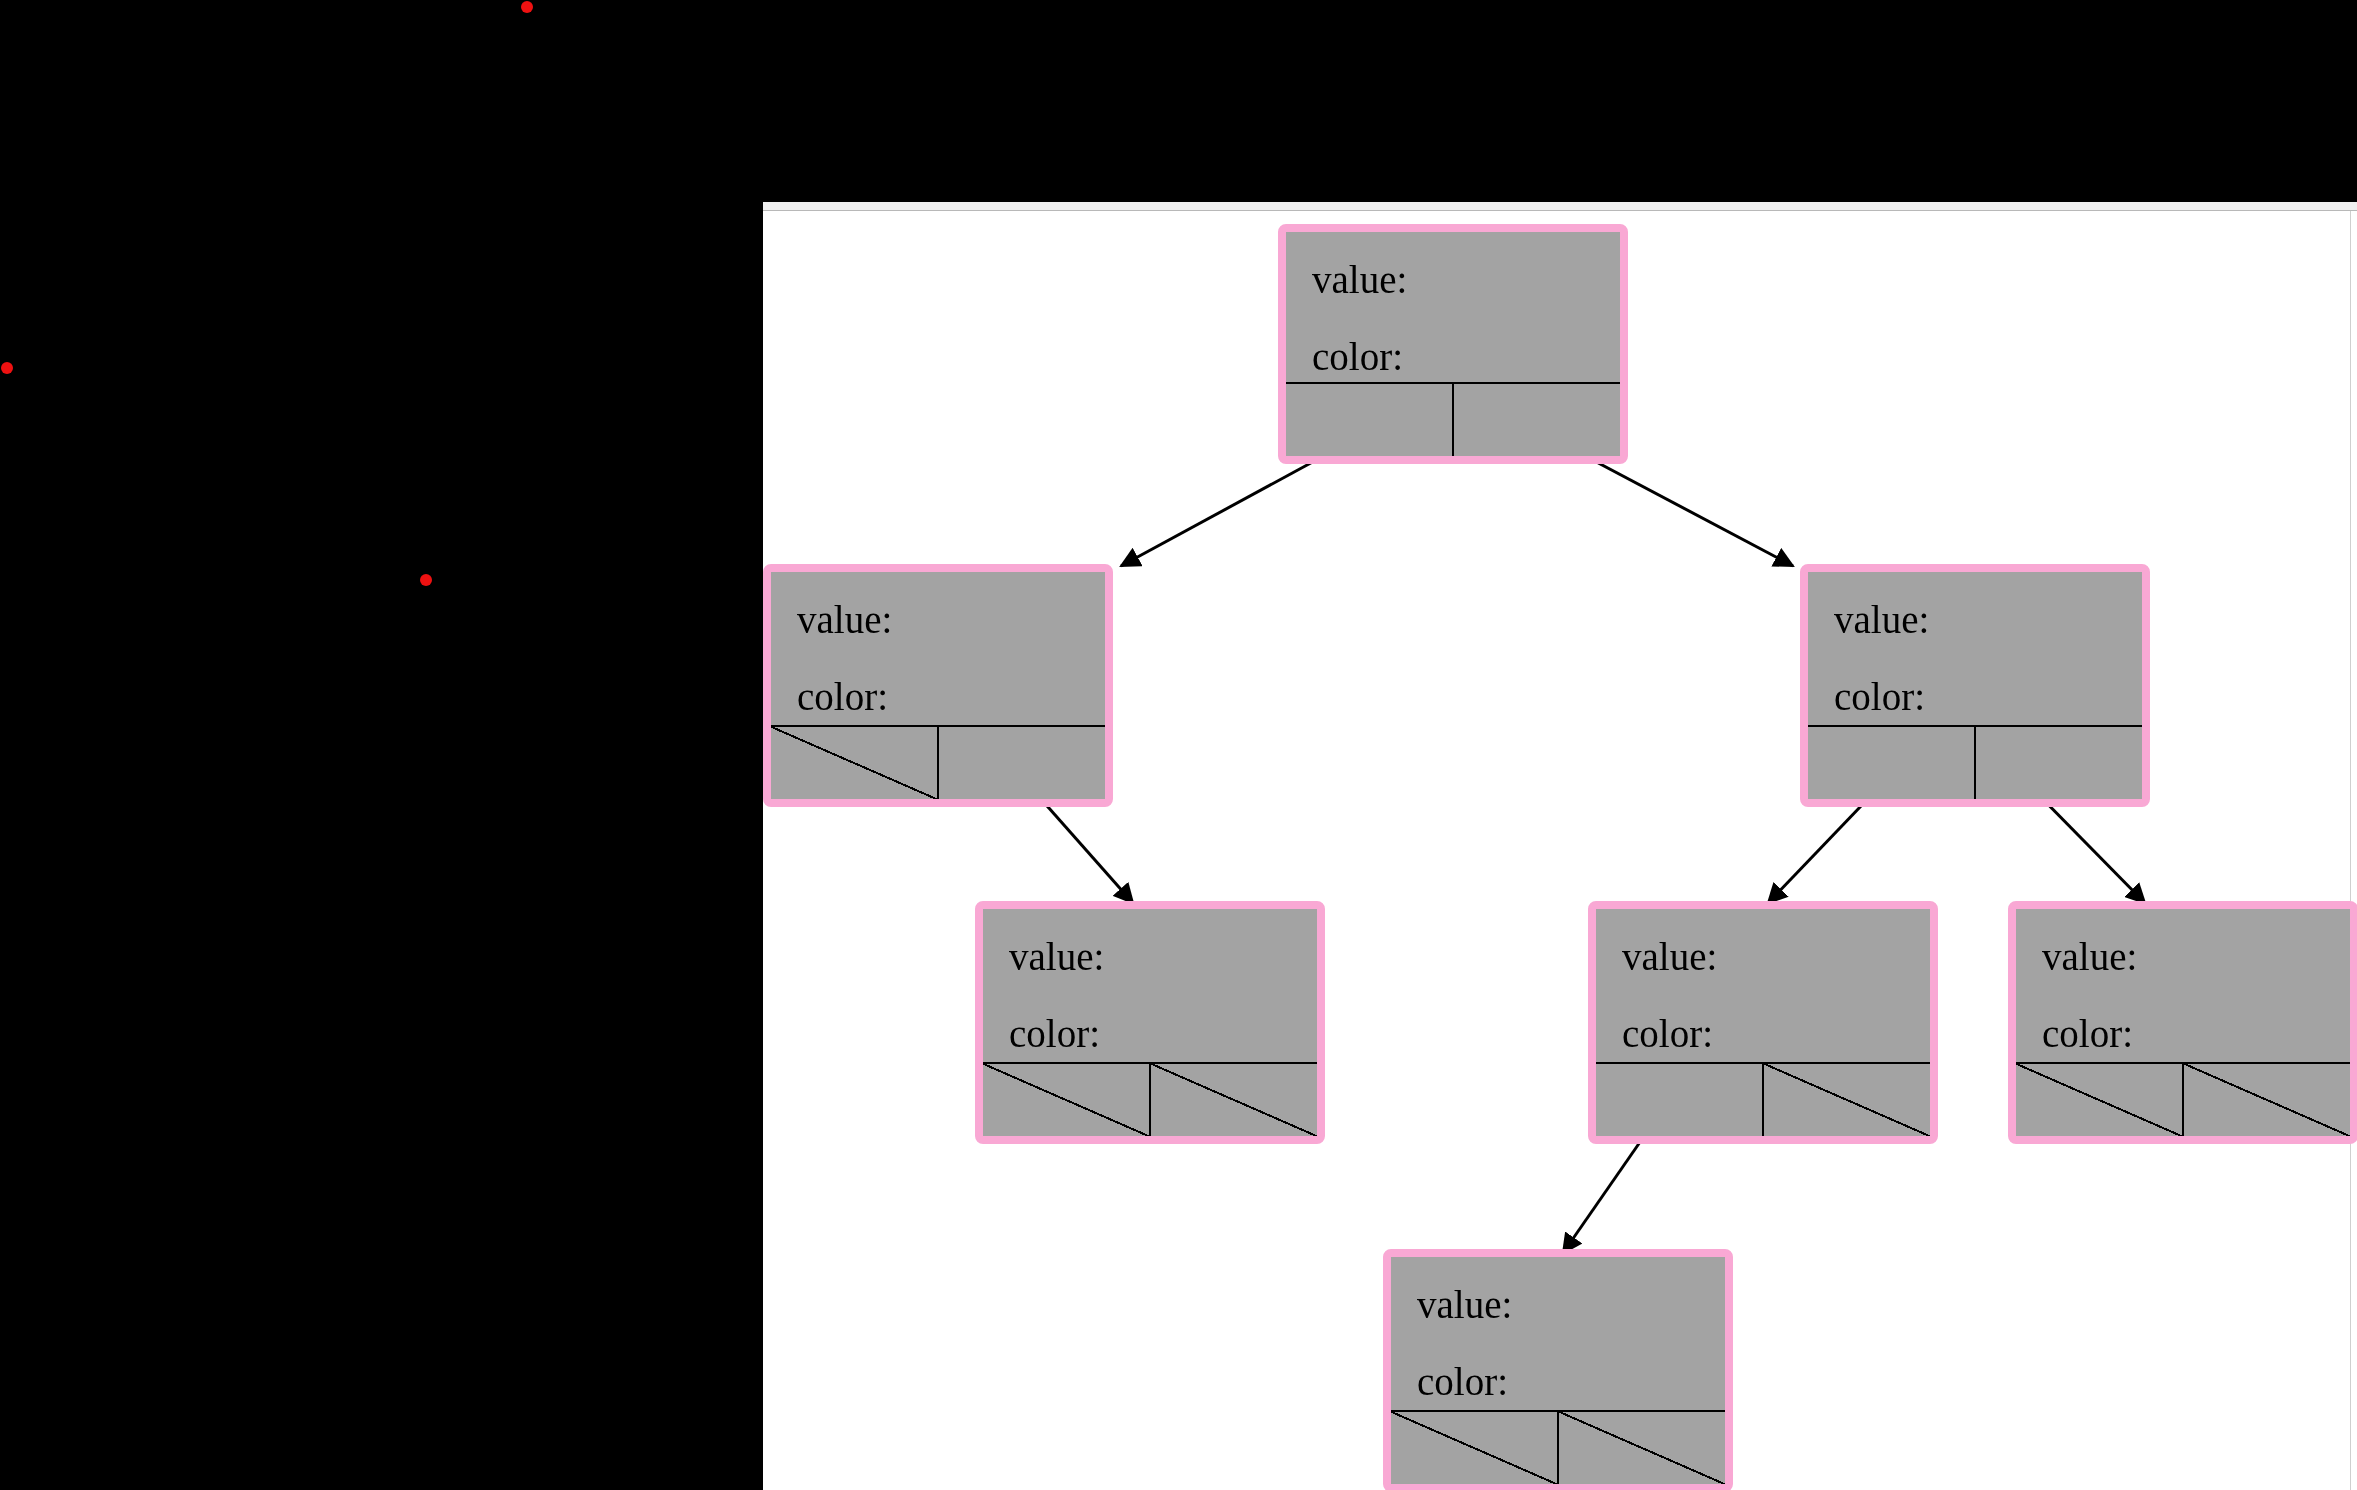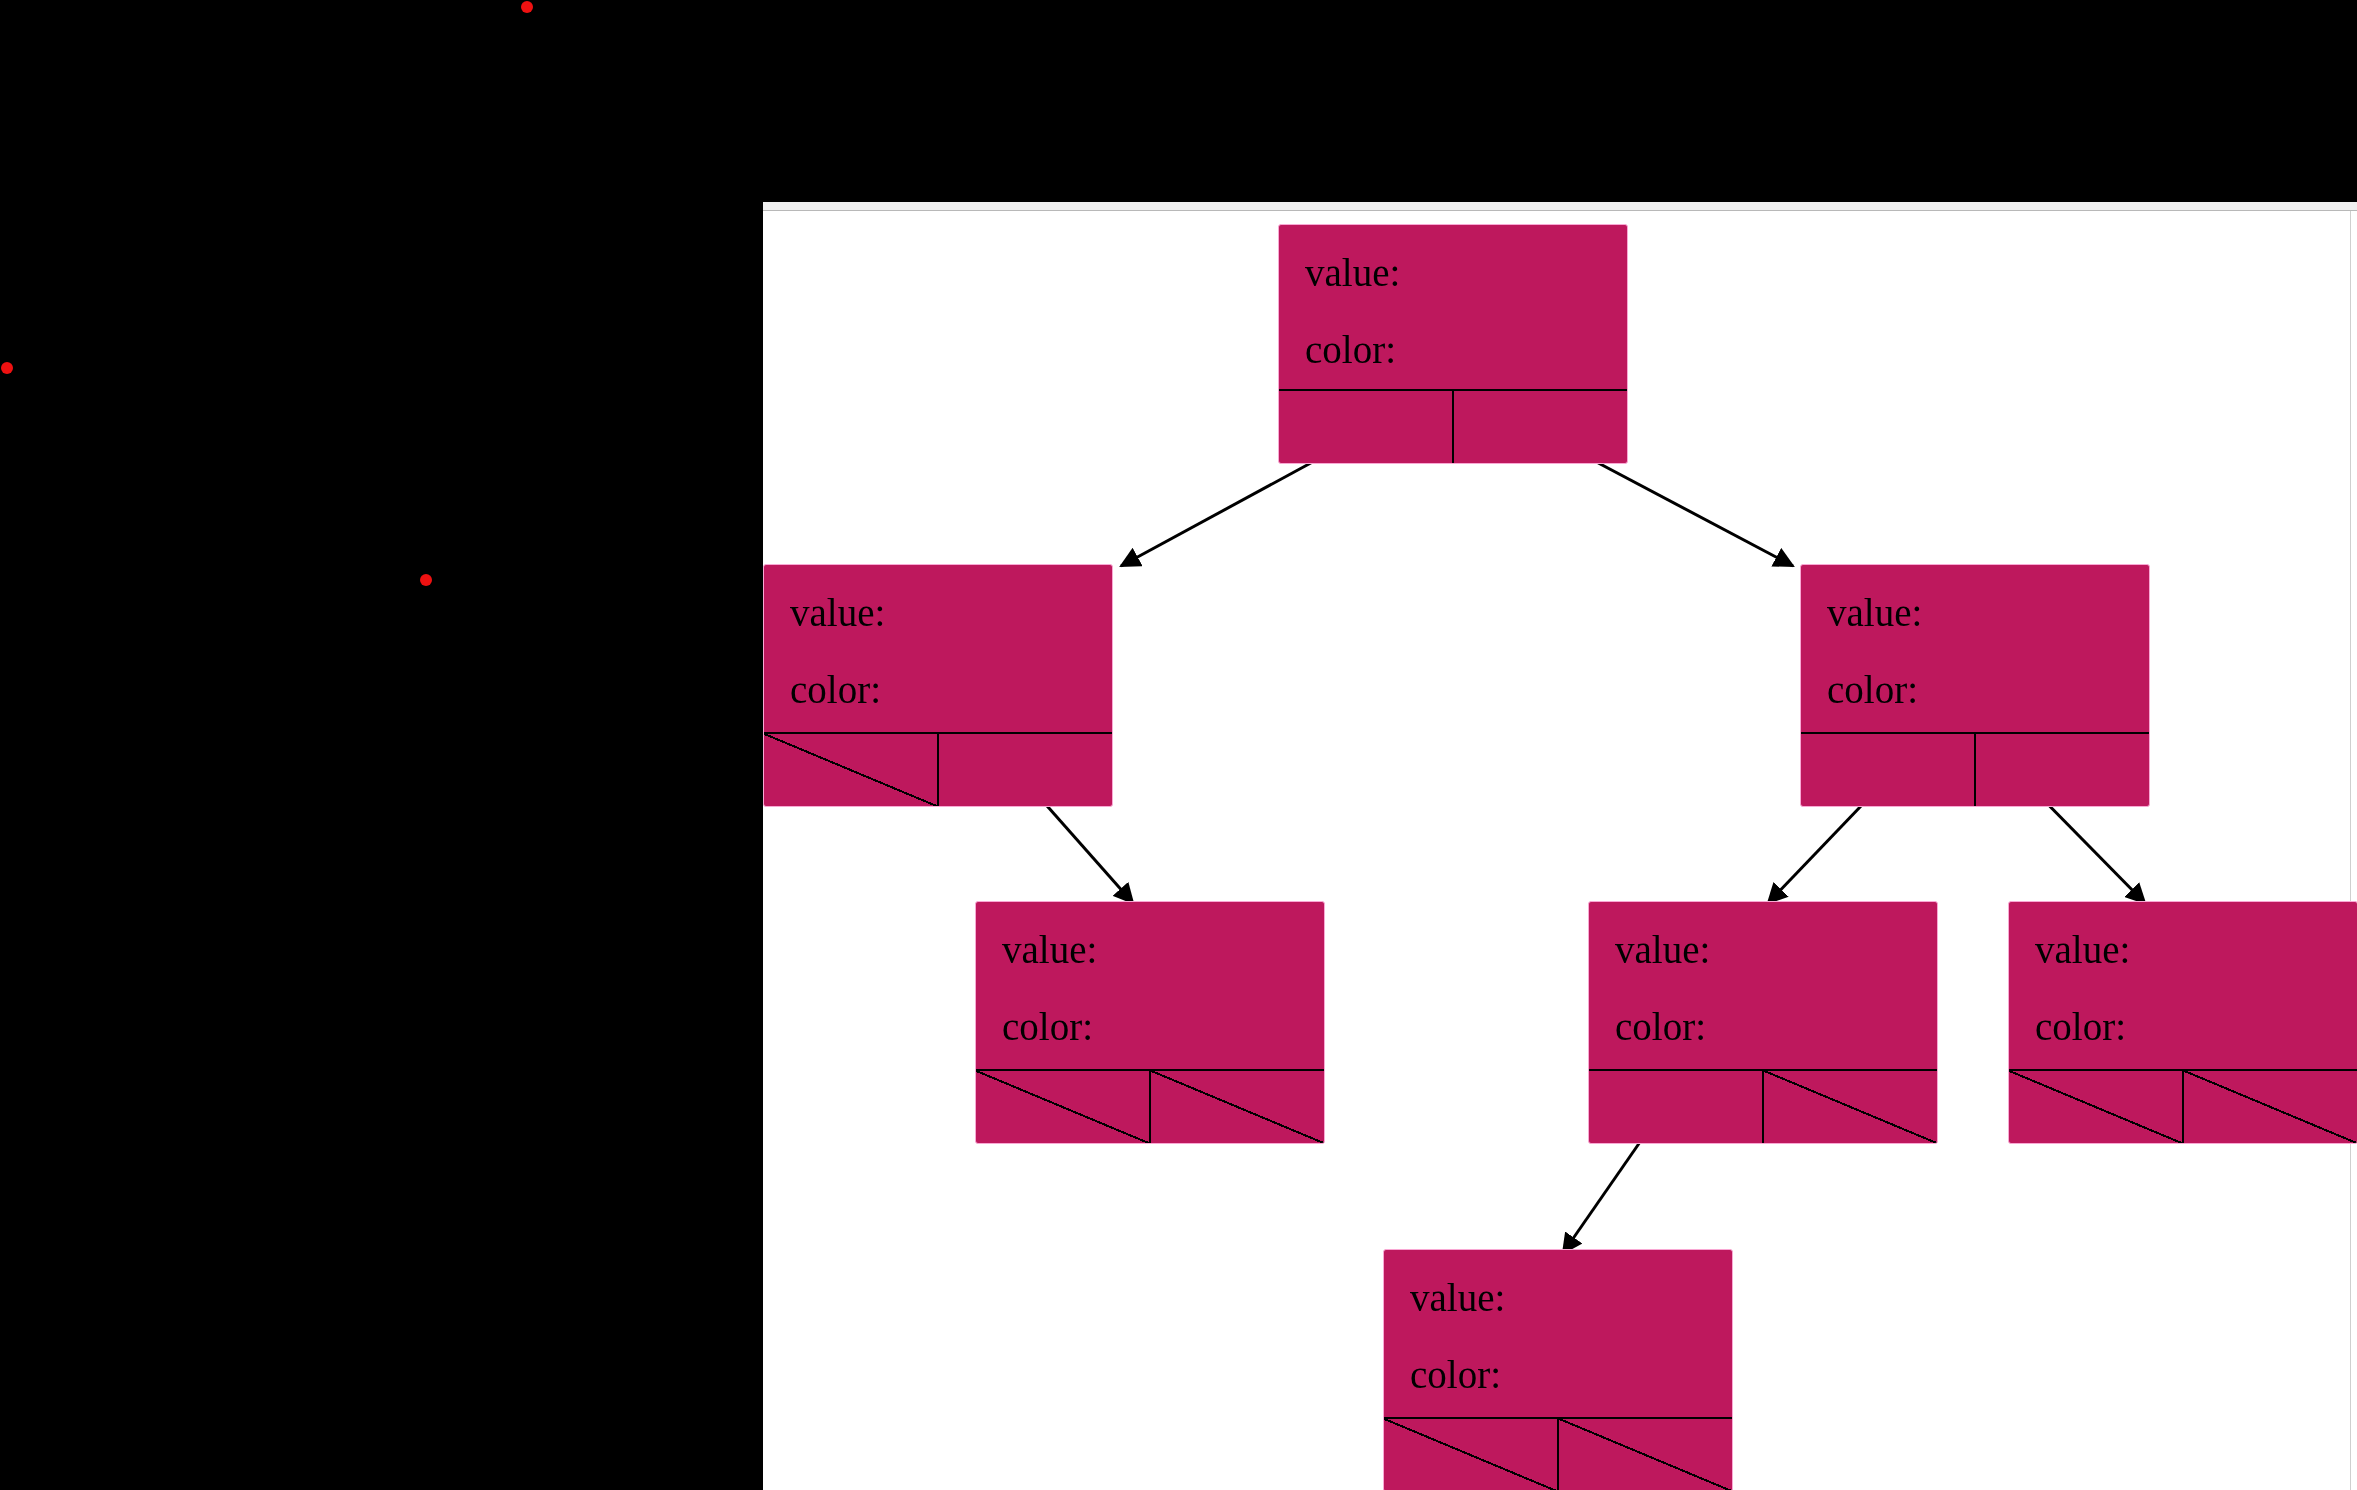--- a/index.html
+++ b/index.html
@@ -60,23 +60,23 @@
     left: 0;
     top: 0;
     width: 1594px;
     height: 1279px;
     pointer-events: none;
   }
   
   .node {
     position: absolute;
     box-sizing: border-box;
-    background: #be185d;
-    border: 1px solid #f9a8d4;
-    border-radius: 3px;
+    background: #a3a3a3;
+    border: 8px solid #f9a8d4;
+    border-radius: 8px;
     overflow: hidden;
   }
   .node-body {
     position: relative;
     height: calc(100% - 72px);
     padding: 28px 0 0 26px;
     box-sizing: border-box;
   }
   .field {
     font-size: 39px;

